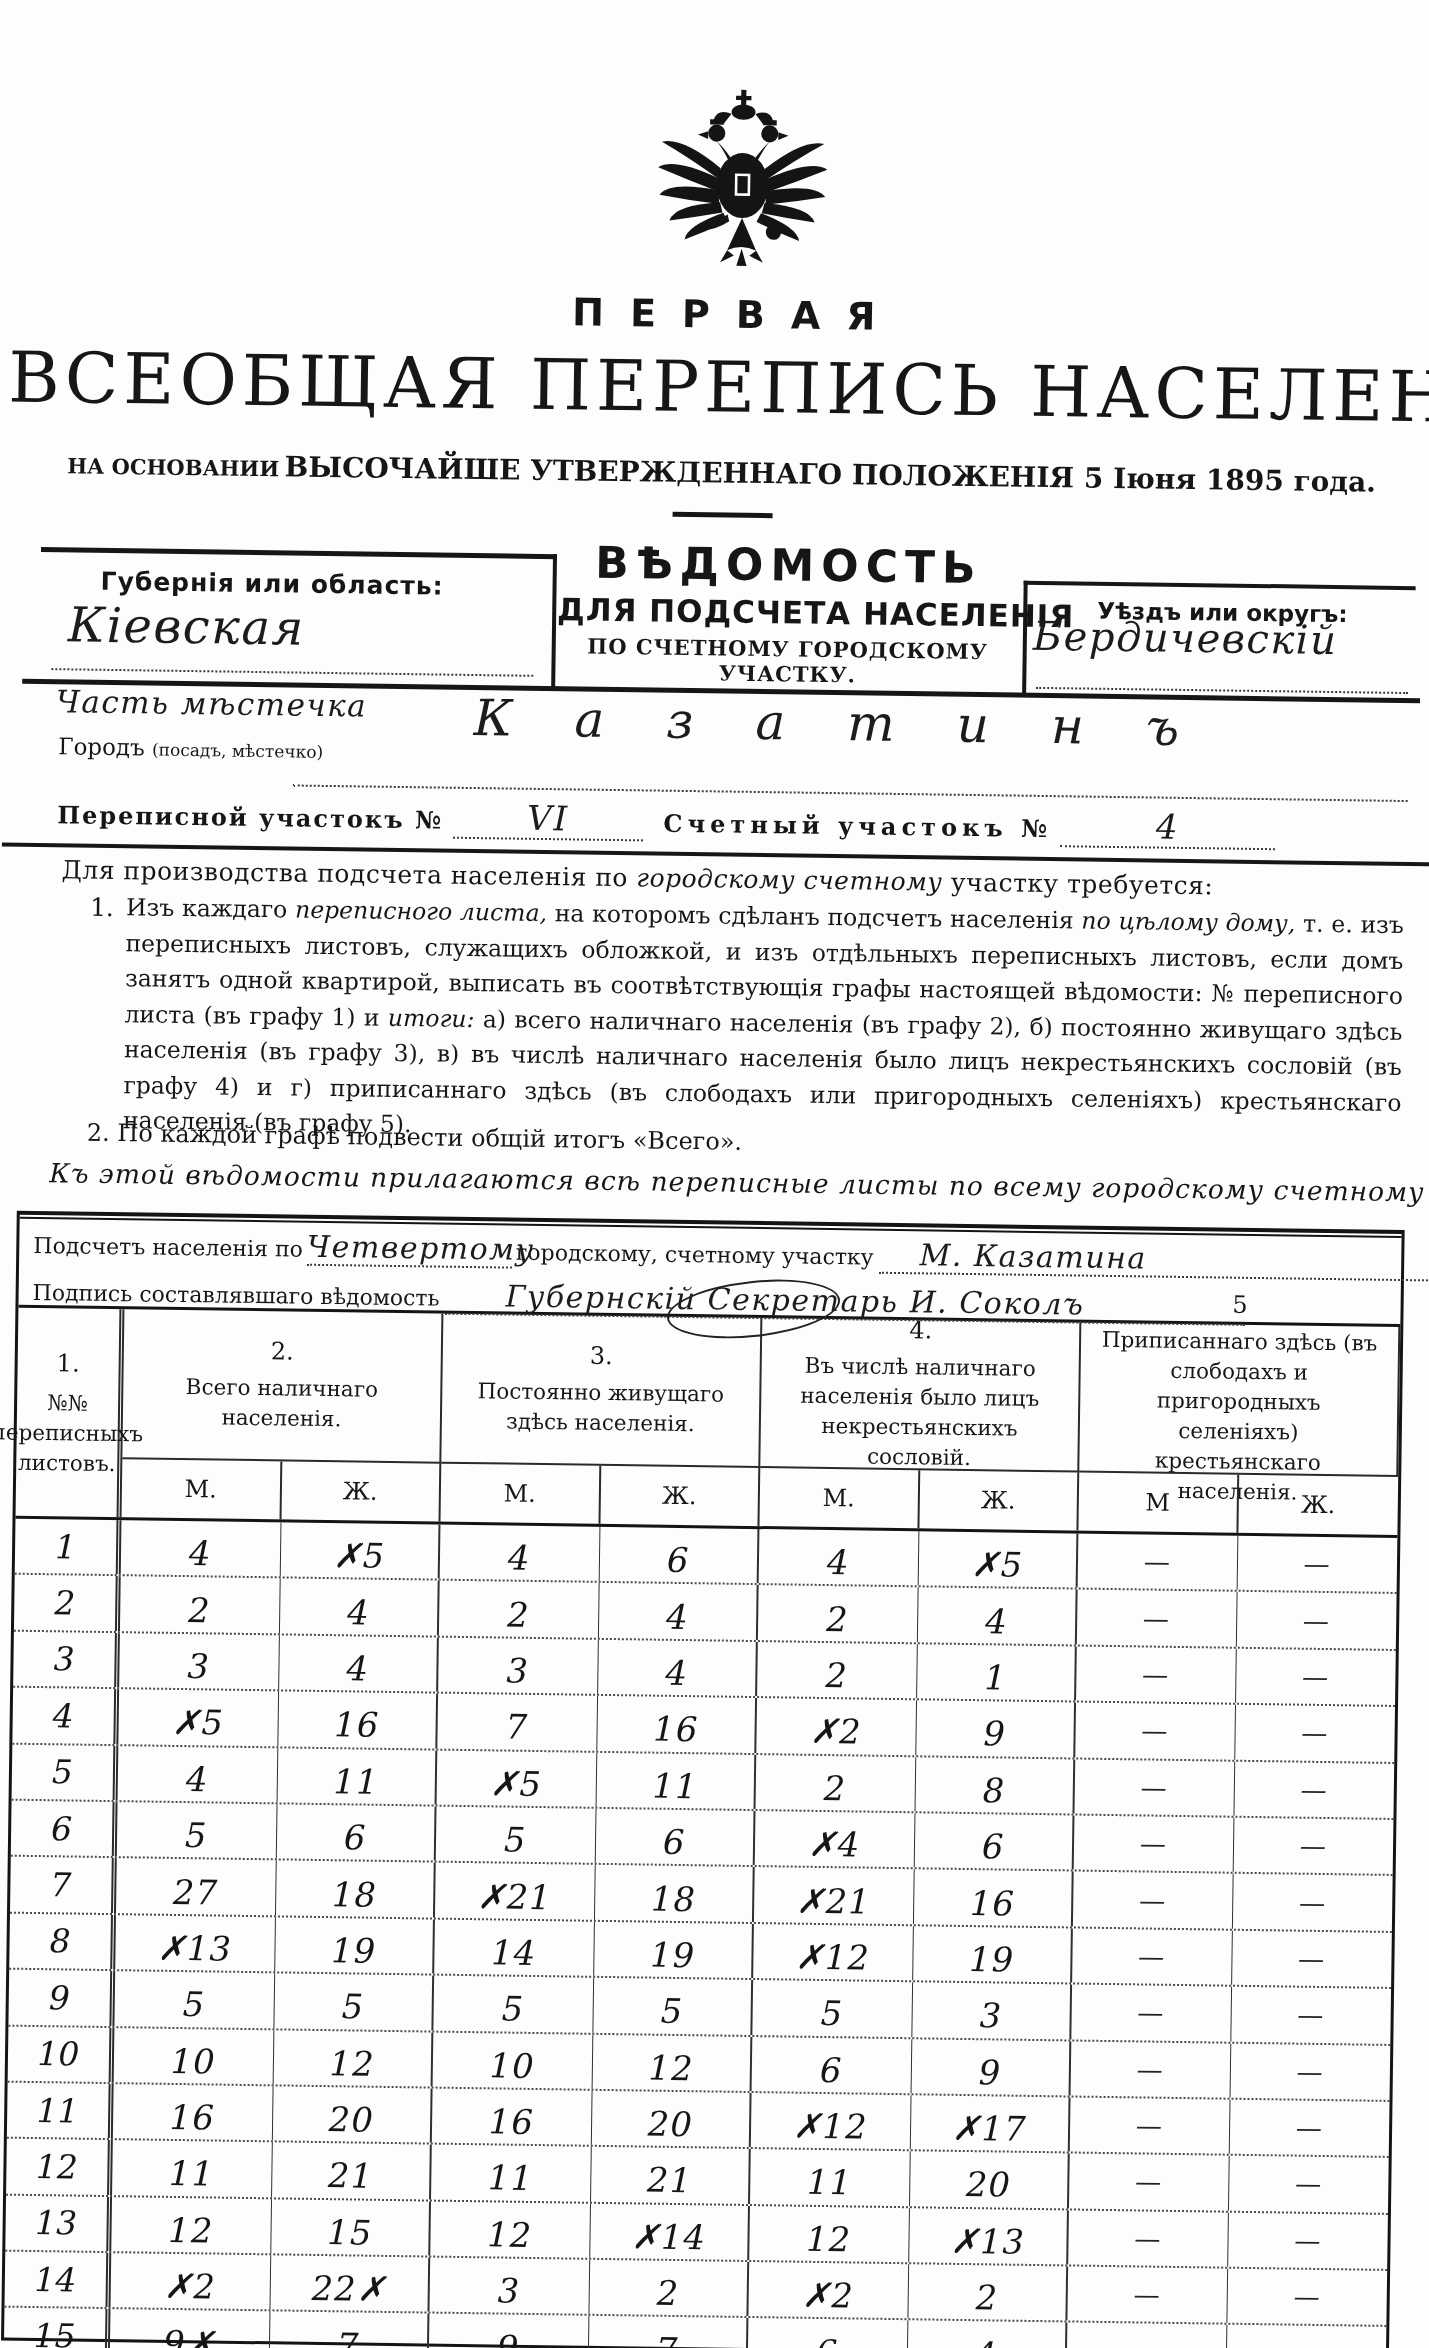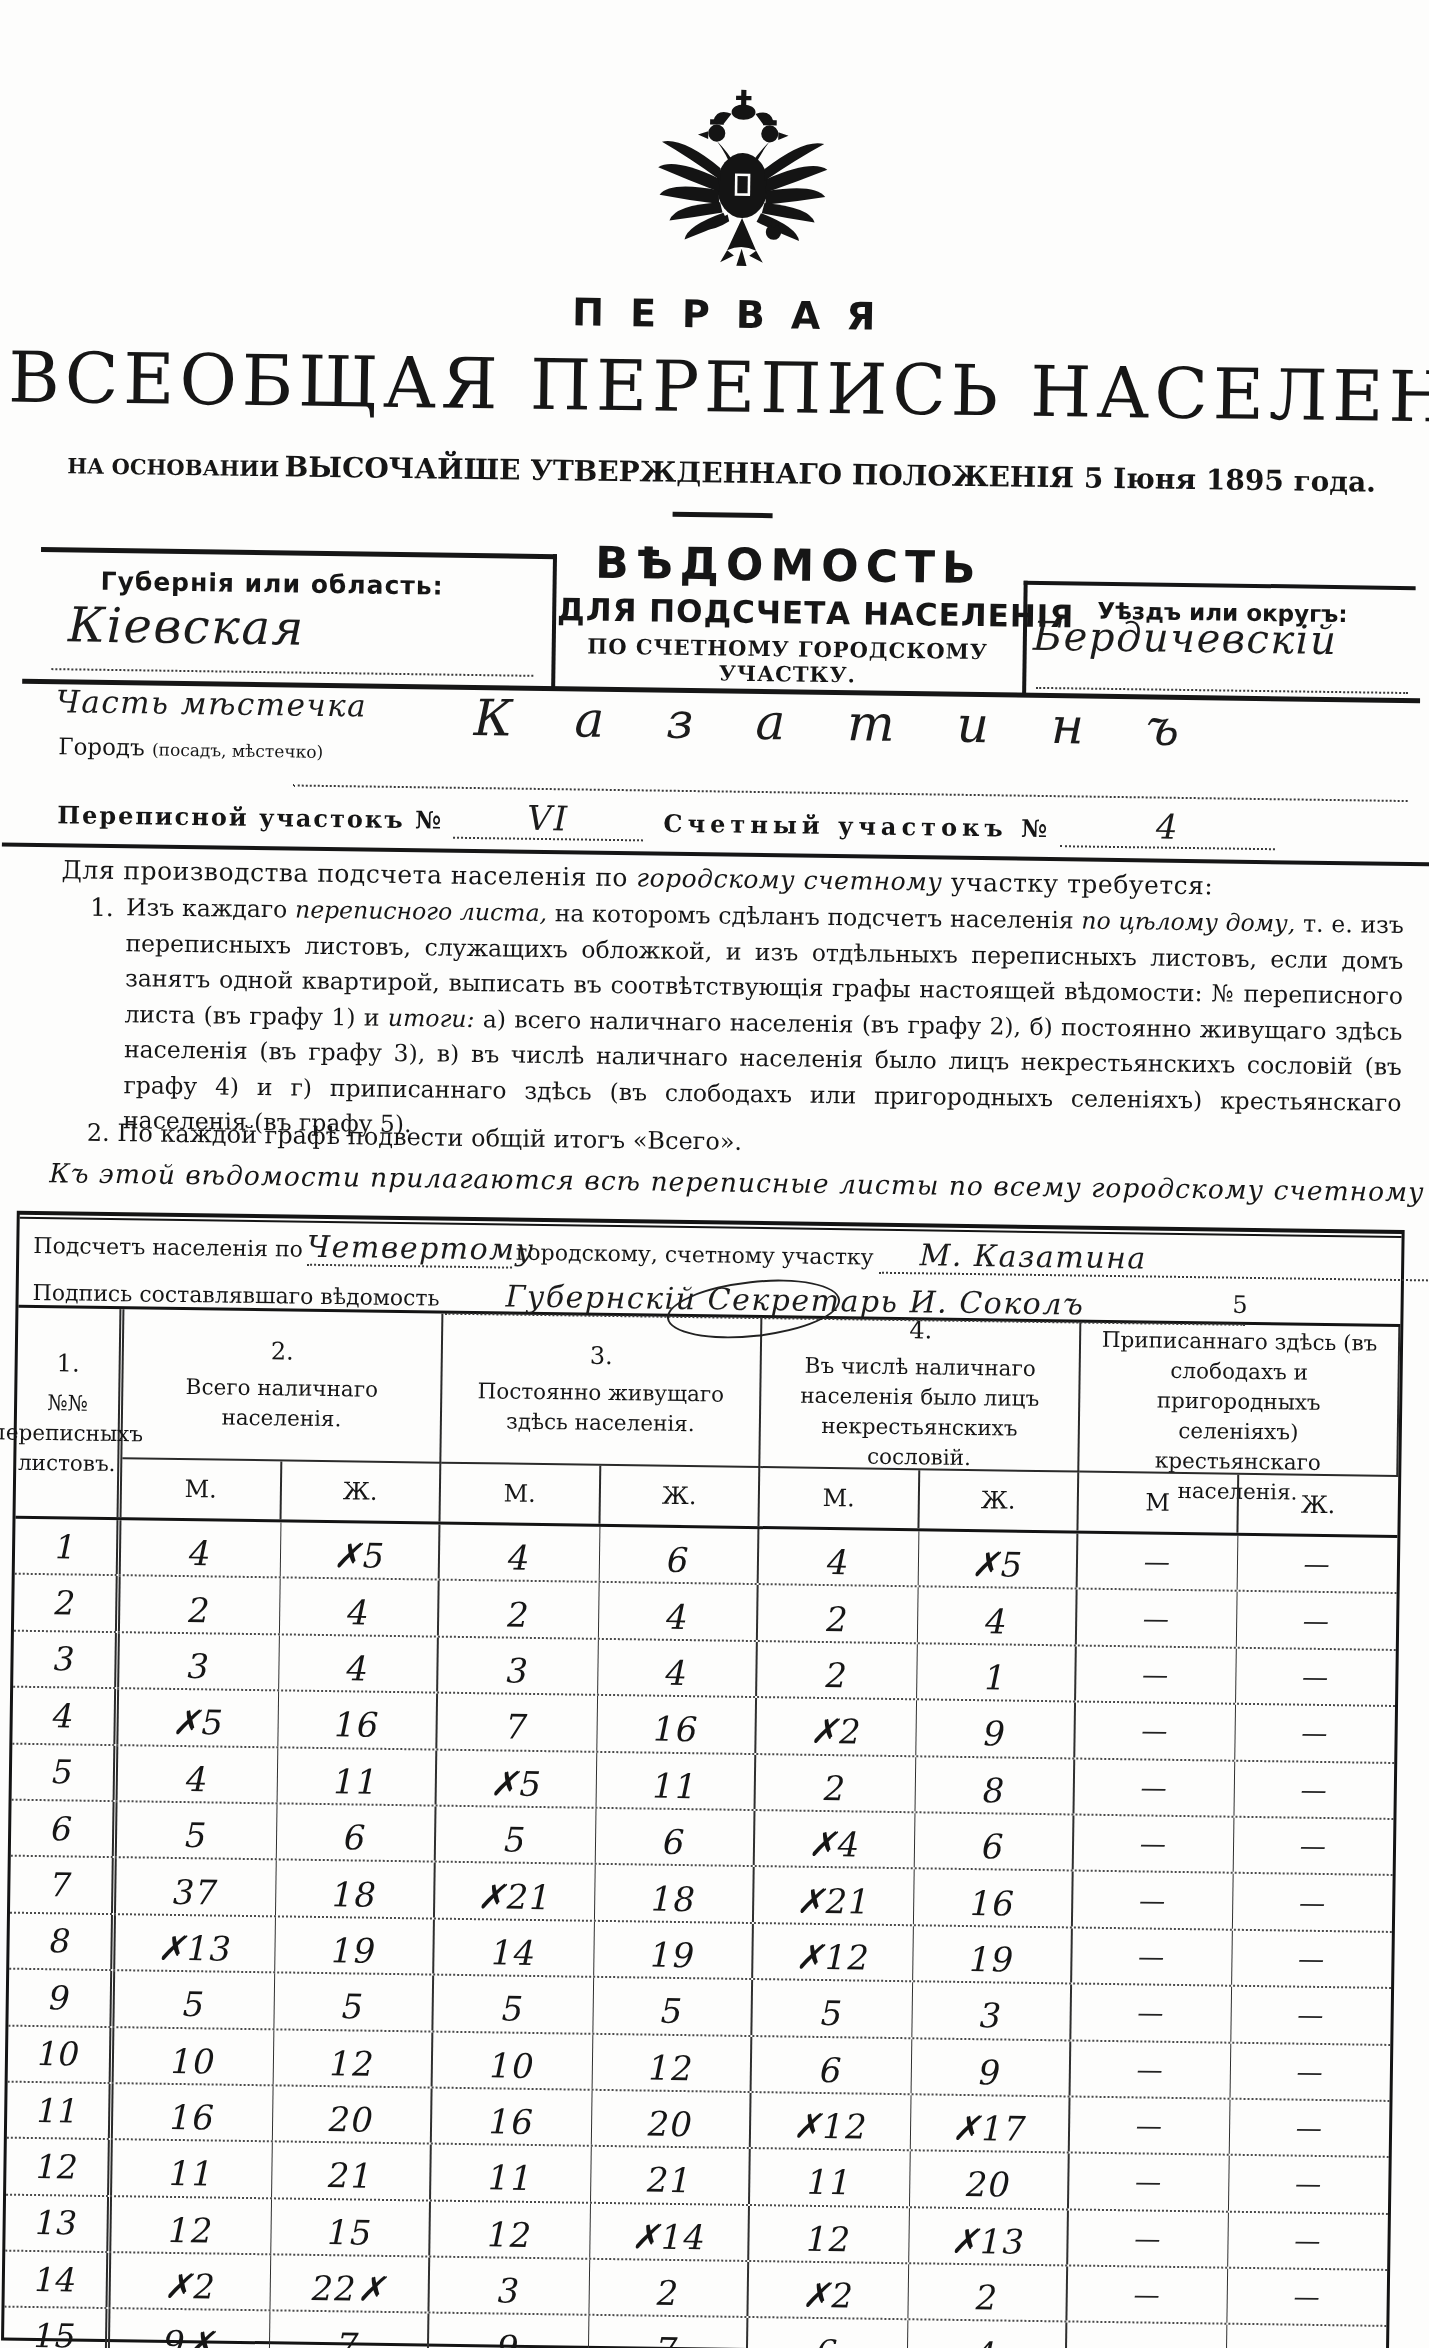--- a/index.html
+++ b/index.html
@@ -382,21 +382,21 @@
             <div class="td">
               <div class="val dash">—</div>
             </div>
             <div class="td">
               <div class="val dash">—</div>
             </div>
           </div>
           <div class="trow">
             <div class="td no">7</div>
             <div class="td">
-              <div class="val">37</div>
+              <div class="val">27</div>
             </div>
             <div class="td b">
               <div class="val">18</div>
             </div>
             <div class="td">
               <div class="val">✗21</div>
             </div>
             <div class="td b">
               <div class="val">18</div>
             </div>

